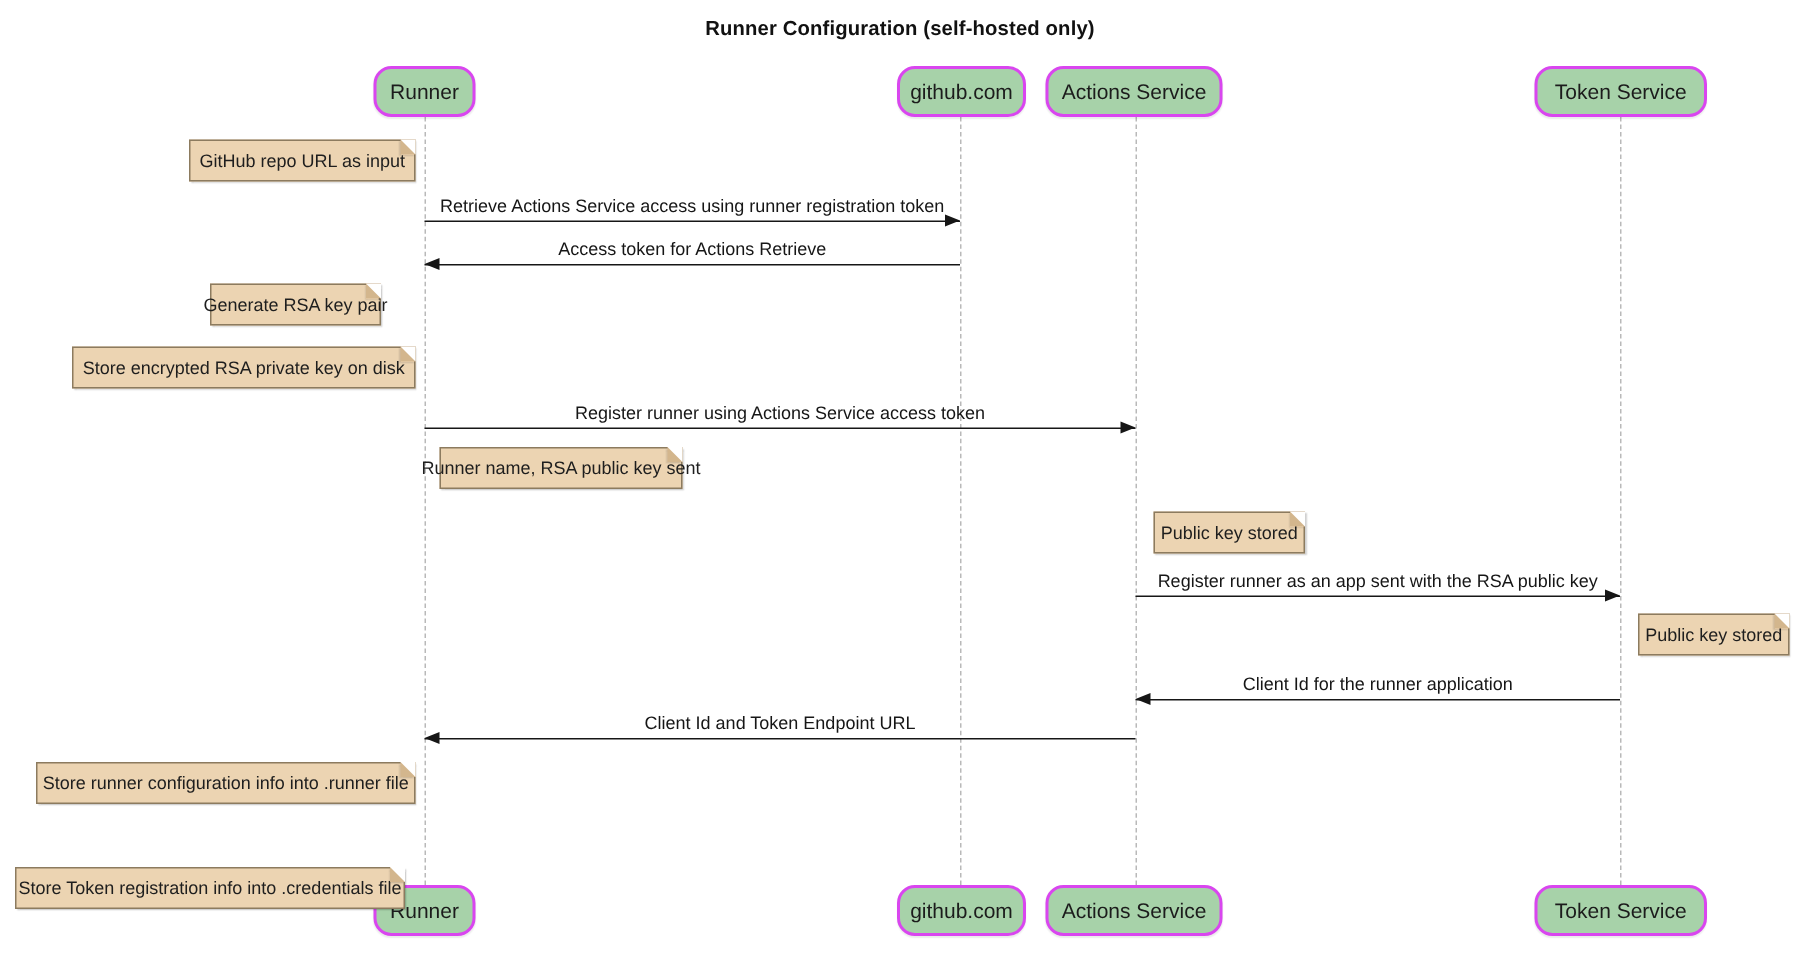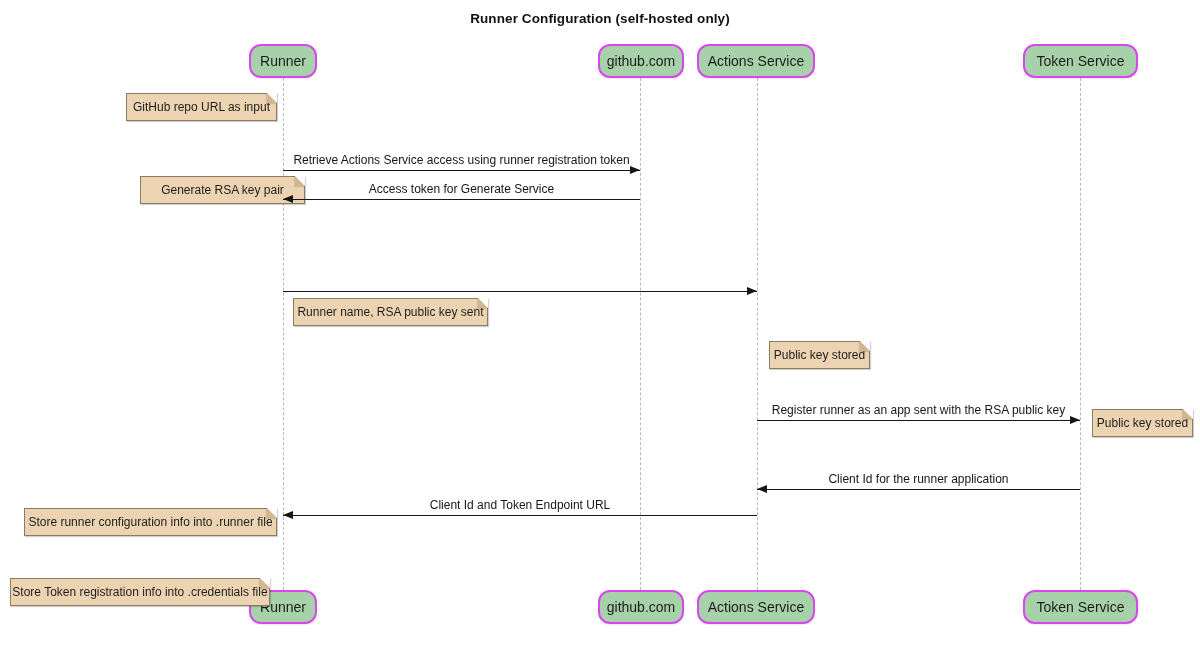--- a/index.html
+++ b/index.html
@@ -60,21 +60,21 @@
   .note::before {
     content: "";
     position: absolute;
     top: -1px; right: -1px;
     width: 0; height: 0;
     border-style: solid;
     border-width: 0 10px 10px 0;
     border-color: #ffffff #ffffff #d3b68d #d3b68d;
     box-shadow: -1px 1px 1px rgba(0,0,0,0.12);
   }
-  .msg { position: absolute; margin-top: 23px; }
+  .msg { position: absolute; }
   .msg-label {
     text-align: center;
     font-size: 12px;
     color: #161616;
     line-height: 14px;
     margin-bottom: 3px;
     white-space: nowrap;
   }
   .msg-line {
     position: relative;
@@ -111,42 +111,44 @@
   <div class="participant" style="left:598px;top:44px;width:86px">github.com</div>
   <div class="participant" style="left:697px;top:44px;width:118px">Actions Service</div>
   <div class="participant" style="left:1023px;top:44px;width:115px">Token Service</div>
 
   <div class="participant" style="left:249px;top:590px;width:68px">Runner</div>
   <div class="participant" style="left:598px;top:590px;width:86px">github.com</div>
   <div class="participant" style="left:697px;top:590px;width:118px">Actions Service</div>
   <div class="participant" style="left:1023px;top:590px;width:115px">Token Service</div>
 
   <div class="note" style="left:126px;top:93px;width:151px">GitHub repo URL as input</div>
-  <div class="note" style="left:140px;top:176px;width:165px">Generate RSA key pair</div>
-  <div class="note" style="left:293px;top:298px;width:195px">Runner name, RSA public key sent</div>
+  <div class="note" style="left:140px;top:189px;width:114px">Generate RSA key pair</div>
+  <div class="note" style="left:48px;top:231px;width:229px">Store encrypted RSA private key on disk</div>
+  <div class="note" style="left:293px;top:298px;width:162px">Runner name, RSA public key sent</div>
   <div class="note" style="left:769px;top:341px;width:101px">Public key stored</div>
   <div class="note" style="left:1092px;top:409px;width:101px">Public key stored</div>
   <div class="note" style="left:24px;top:508px;width:253px">Store runner configuration info into .runner file</div>
   <div class="note" style="left:10px;top:578px;width:260px">Store Token registration info into .credentials file</div>
 
   <div class="msg" style="left:283px;top:130px;width:357px">
     <div class="msg-label">Retrieve Actions Service access using runner registration token</div>
     <div class="msg-line">
         <span class="head head-right"></span>
       </div>
   </div>
 
   <div class="msg" style="left:283px;top:159px;width:357px">
-    <div class="msg-label">Access token for Generate Service</div>
+    <div class="msg-label">Access token for Actions Retrieve</div>
     <div class="msg-line">
         <span class="head head-left"></span>
       </div>
   </div>
 
   <div class="msg" style="left:283px;top:268px;width:474px">
+    <div class="msg-label">Register runner using Actions Service access token</div>
     <div class="msg-line">
         <span class="head head-right"></span>
       </div>
   </div>
 
   <div class="msg" style="left:757px;top:380px;width:323px">
     <div class="msg-label">Register runner as an app sent with the RSA public key</div>
     <div class="msg-line">
         <span class="head head-right"></span>
       </div>

